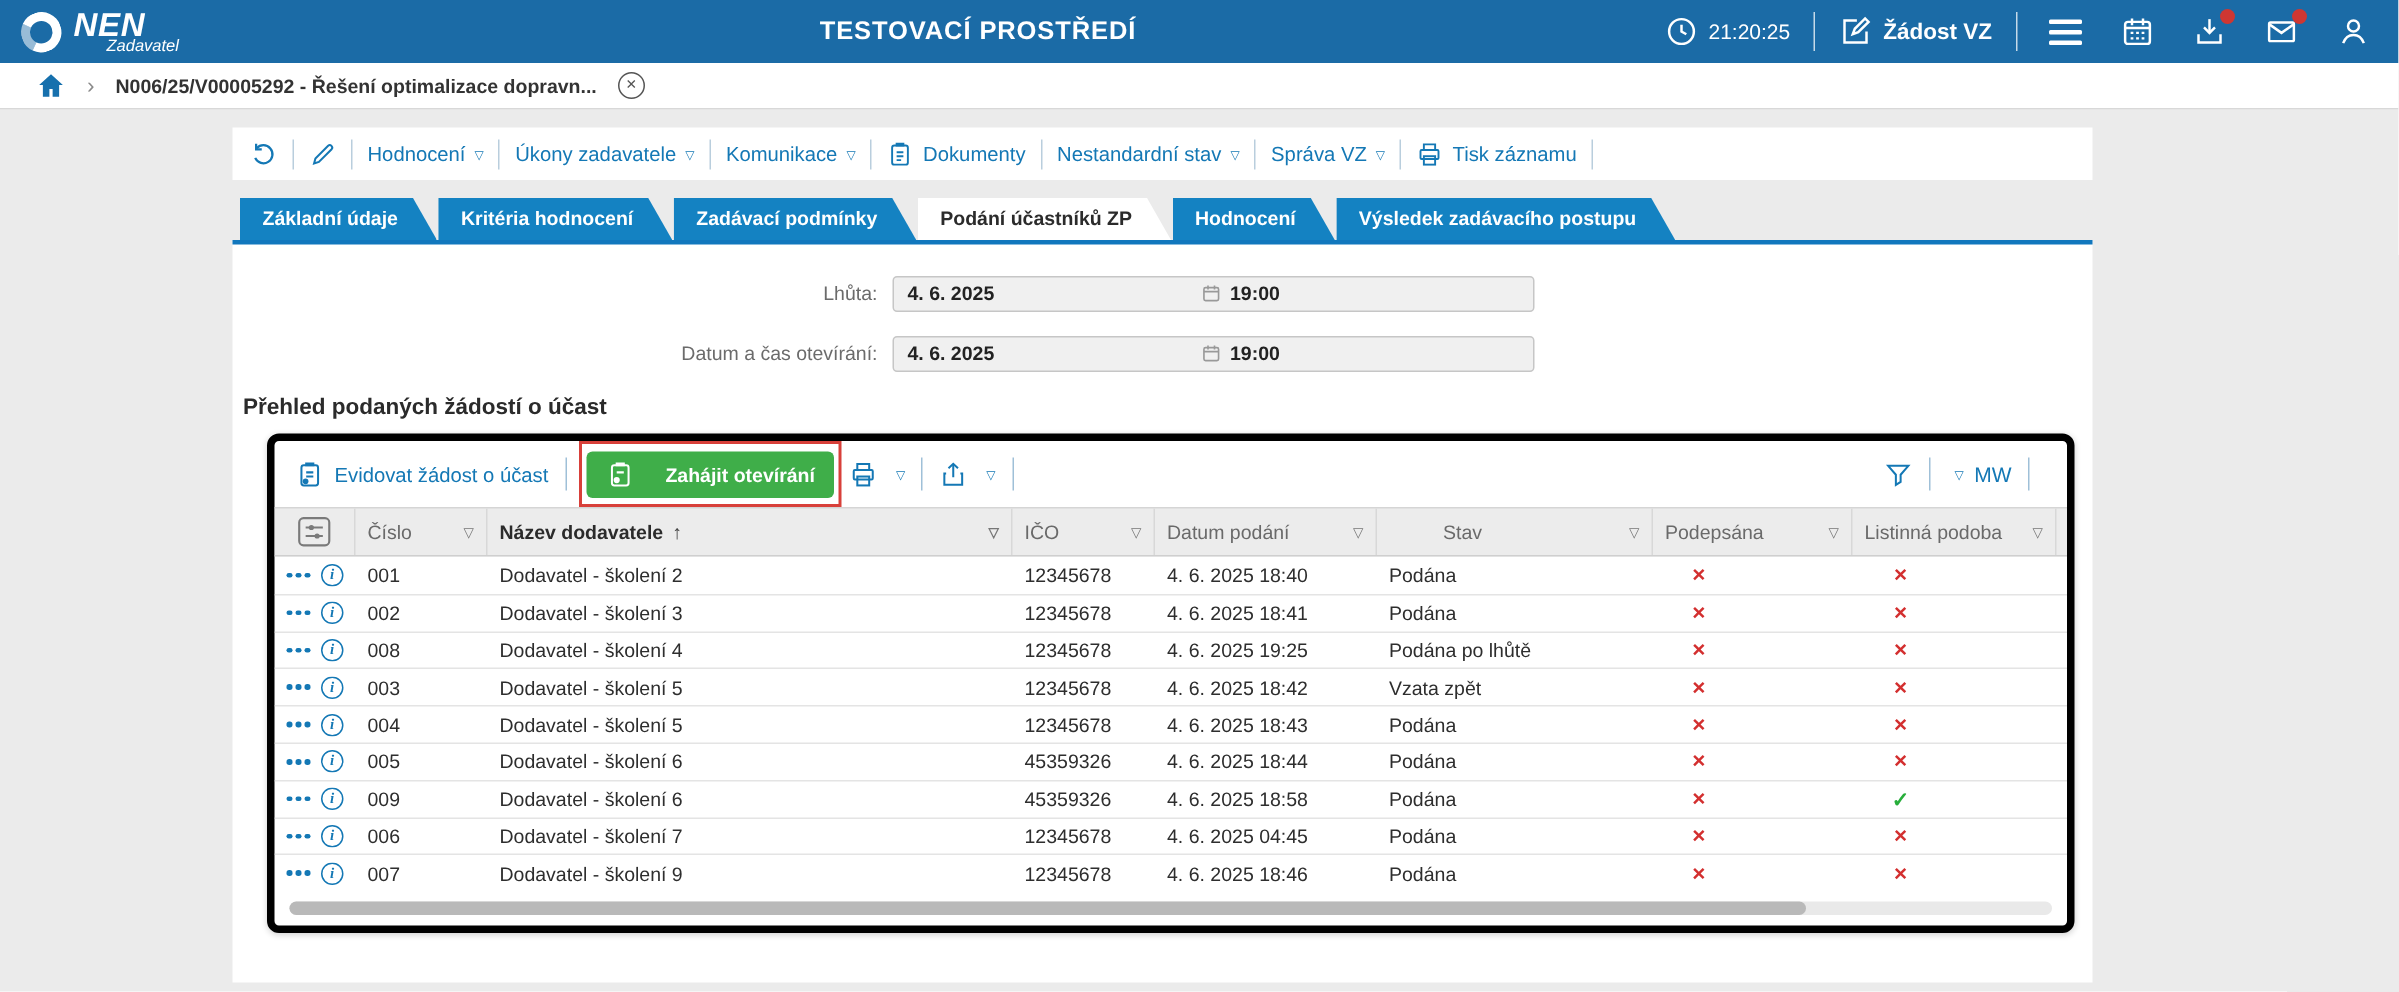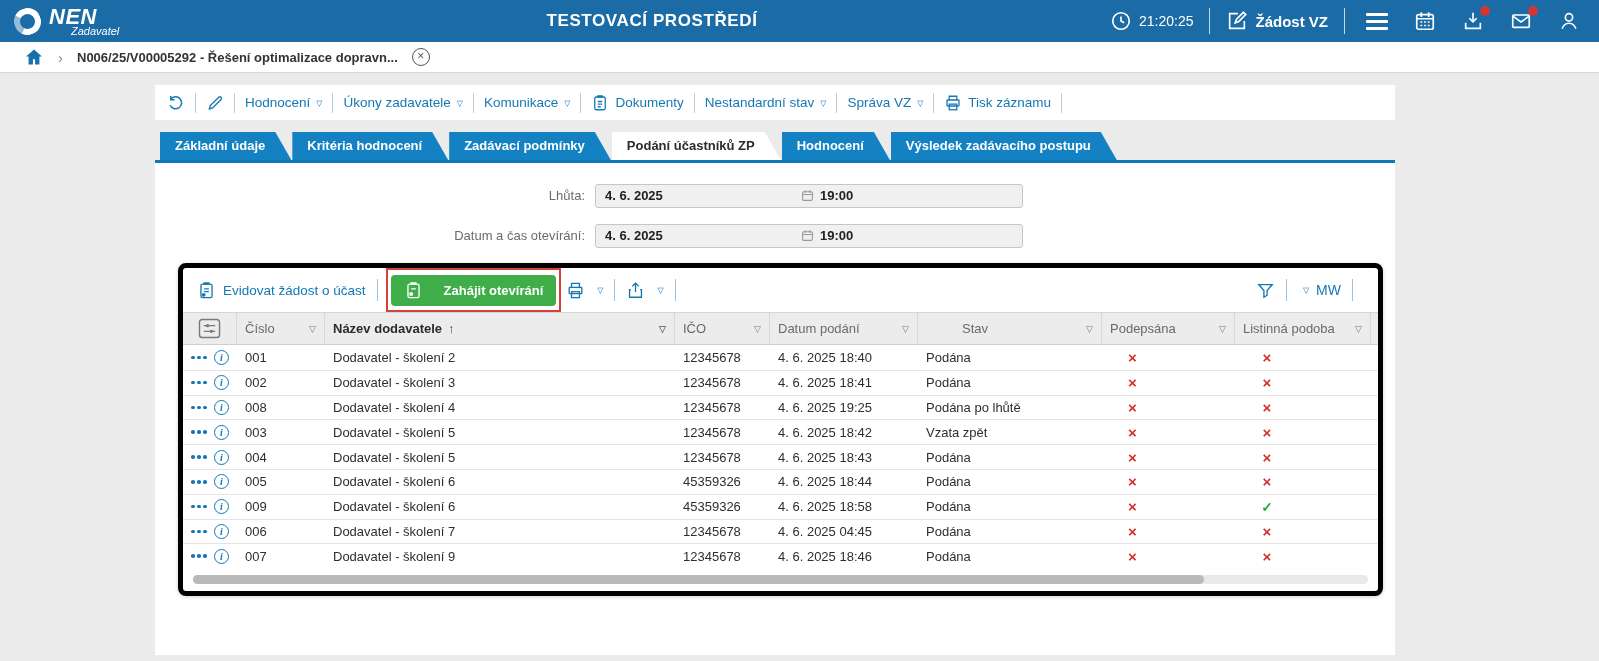--- a/index.html
+++ b/index.html
@@ -262,20 +262,21 @@
               <svg class="cal-ic" viewBox="0 0 24 24" fill="none" stroke="#999" stroke-width="2">
                 <rect x="3" y="5" width="18" height="16" rx="2"></rect>
                 <path d="M3 10h18M8 2.5v5M16 2.5v5"></path>
               </svg>
               <span>19:00</span>
             </div>
           </div>
         </div>
       </div>
 
+    <div class="grid-title">Přehled podaných žádostí o účast</div>
 
     <div class="card">
       <div class="card-toolbar">
         <span class="link-btn">
           <svg class="ct-ic" viewBox="0 0 24 24" fill="none" stroke="#1478b5" stroke-width="1.7">
               <rect x="5" y="4" width="14" height="17" rx="2"></rect>
               <path d="M9 4V2.5h6V4z"></path>
               <path d="M9 10h6M9 13.5h6"></path>
               <circle cx="8.5" cy="17.5" r="2.4" fill="#1478b5" stroke="none"></circle>
             </svg>

